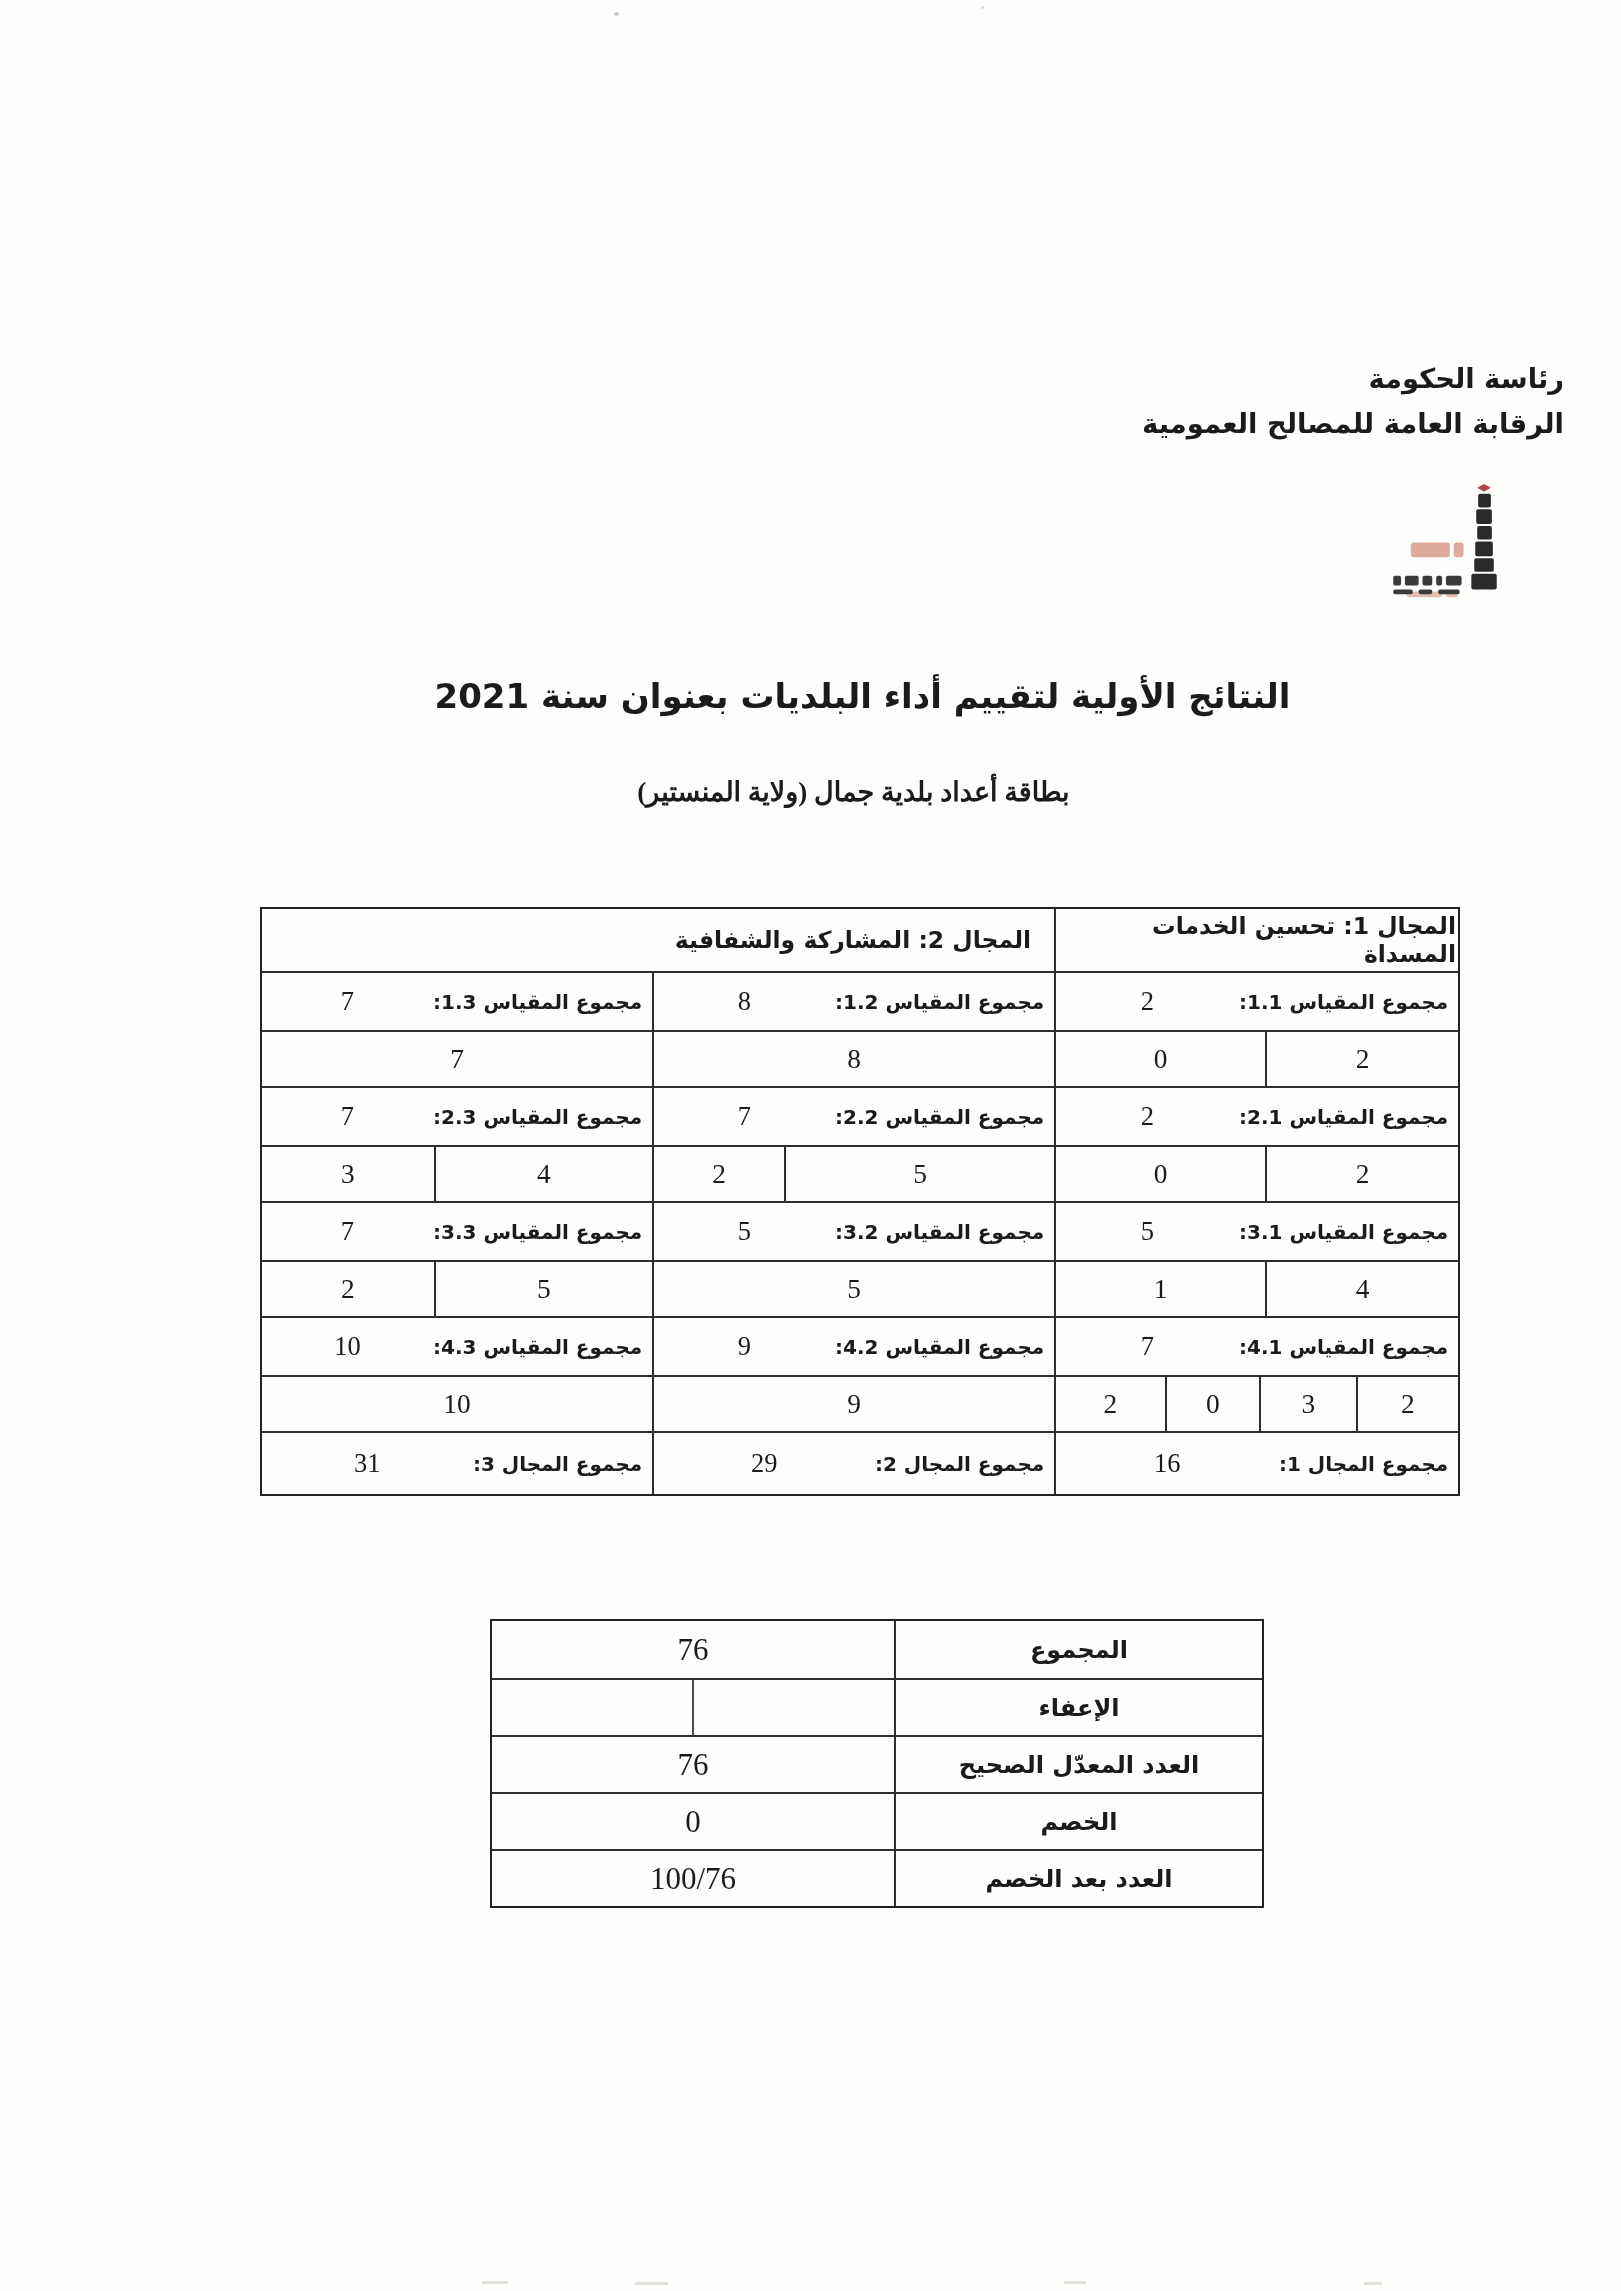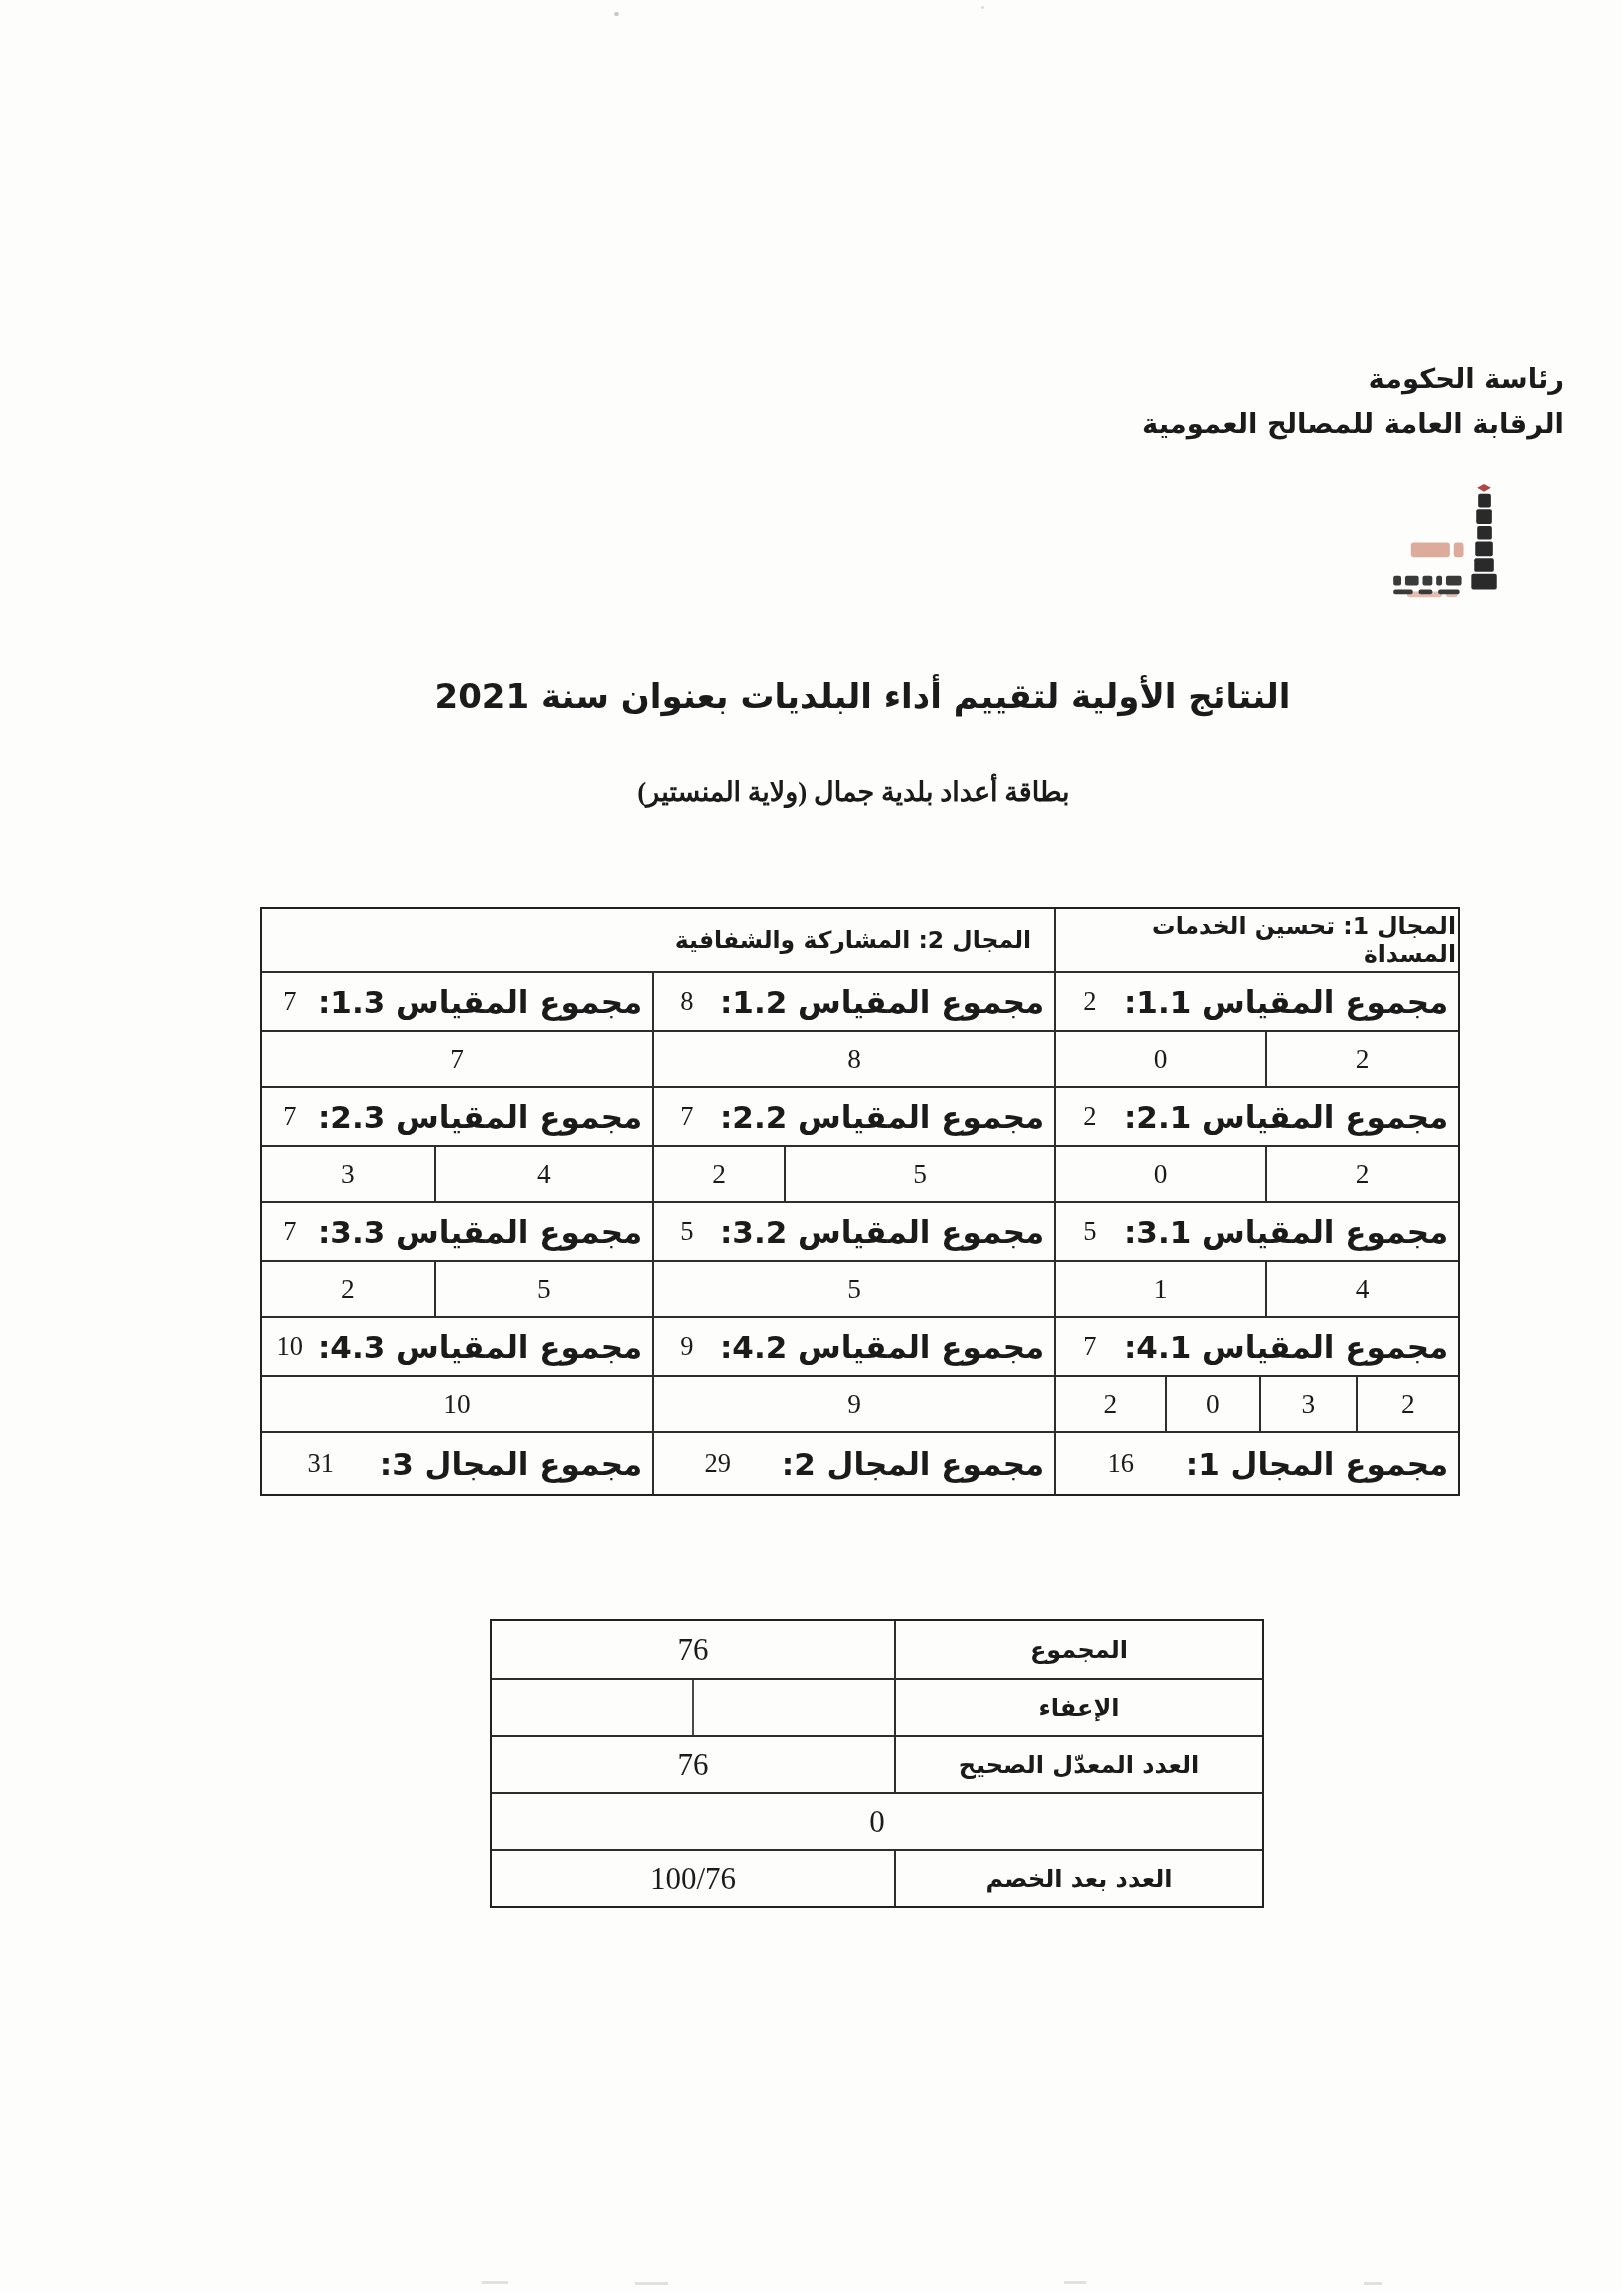--- a/index.html
+++ b/index.html
@@ -48,21 +48,21 @@
   .h-tot{height:63px;}
   .tcol{display:flex; direction:rtl; align-items:stretch;}
   .tcol:not(:last-child){border-left:2px solid #2e2e2e;}
   .colA{width:404px;}
   .colB{width:402px;}
   .colC{flex:1;}
   .hc{align-items:center; font-weight:bold; font-size:23.5px;}
   .hc.right{justify-content:flex-start; padding:0 2px;}
   .hc.center{justify-content:center; text-align:center;}
   .measure{flex:1; display:flex; direction:rtl; align-items:center; padding:0 9.8px;}
-  .mlabel{font-weight:bold; font-size:31px; white-space:nowrap;margin-left:10px;}
+  .mlabel{font-weight:bold; font-size:20px; white-space:nowrap;margin-left:10px;}
   .mnum{flex:1; text-align:center; font-size:26.5px;}
   .sc{display:flex; align-items:center; justify-content:center; font-size:27.4px;}
   .sc:not(:last-child){border-left:2px solid #2e2e2e;}
   .w100{width:100%;}
   .w48{width:48%;} .w52{width:52%;}
   .w67{width:67.5%;} .w33{width:32.5%;}
   .w56{width:56%;} .w44{width:44%;}
   .q1{width:25.5%;} .q2{width:24%;} .q3{width:23.5%;} .q4{width:27%;}
 
   
@@ -327,20 +327,21 @@
         <span class="shalf"></span>
       </div>
     </div>
 
     <div class="srow">
       <div class="slabel">العدد المعدّل الصحيح</div>
       <div class="sval num">76</div>
     </div>
 
     <div class="srow">
+      <div class="slabel">الخصم</div>
       <div class="sval num">0</div>
     </div>
 
     <div class="srow">
       <div class="slabel">العدد بعد الخصم</div>
       <div class="sval num">100/76</div>
     </div>
 
   </div>
 

